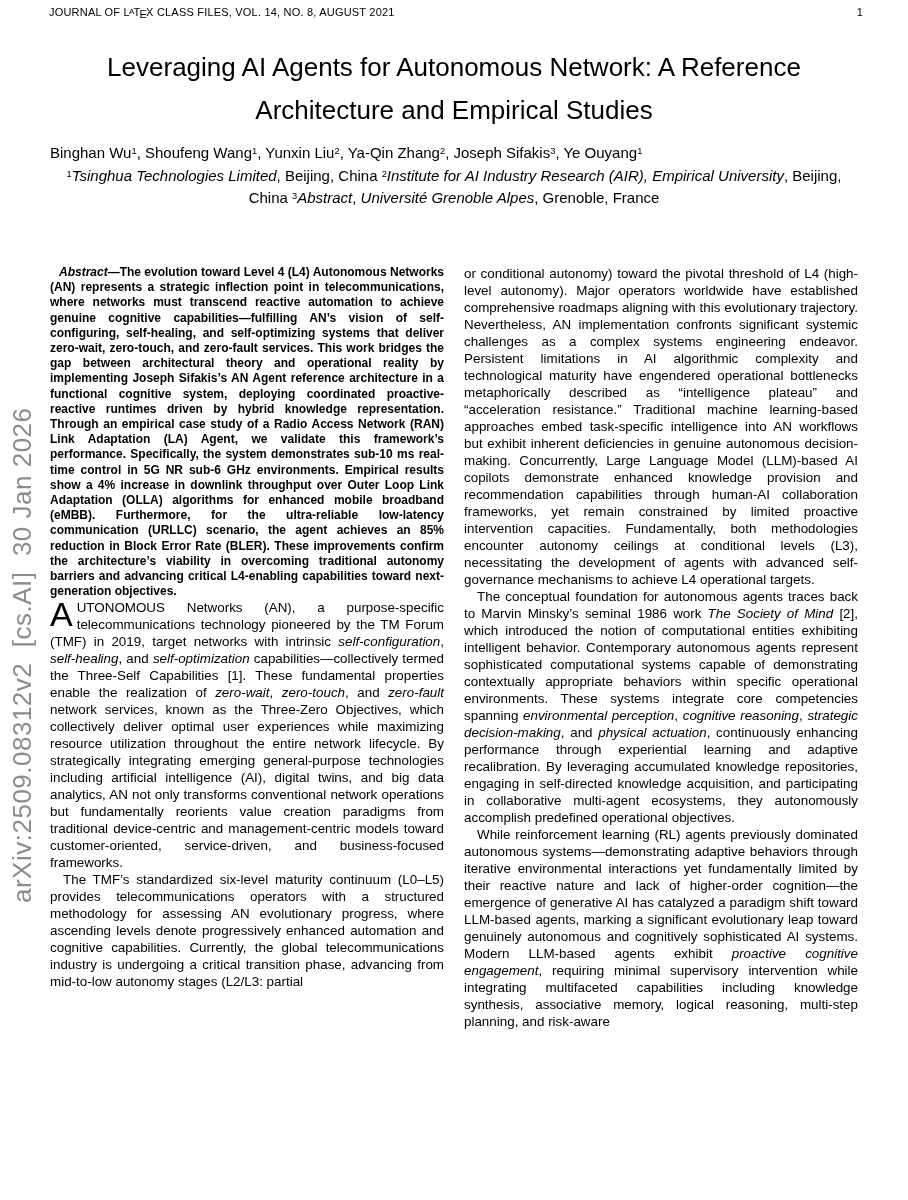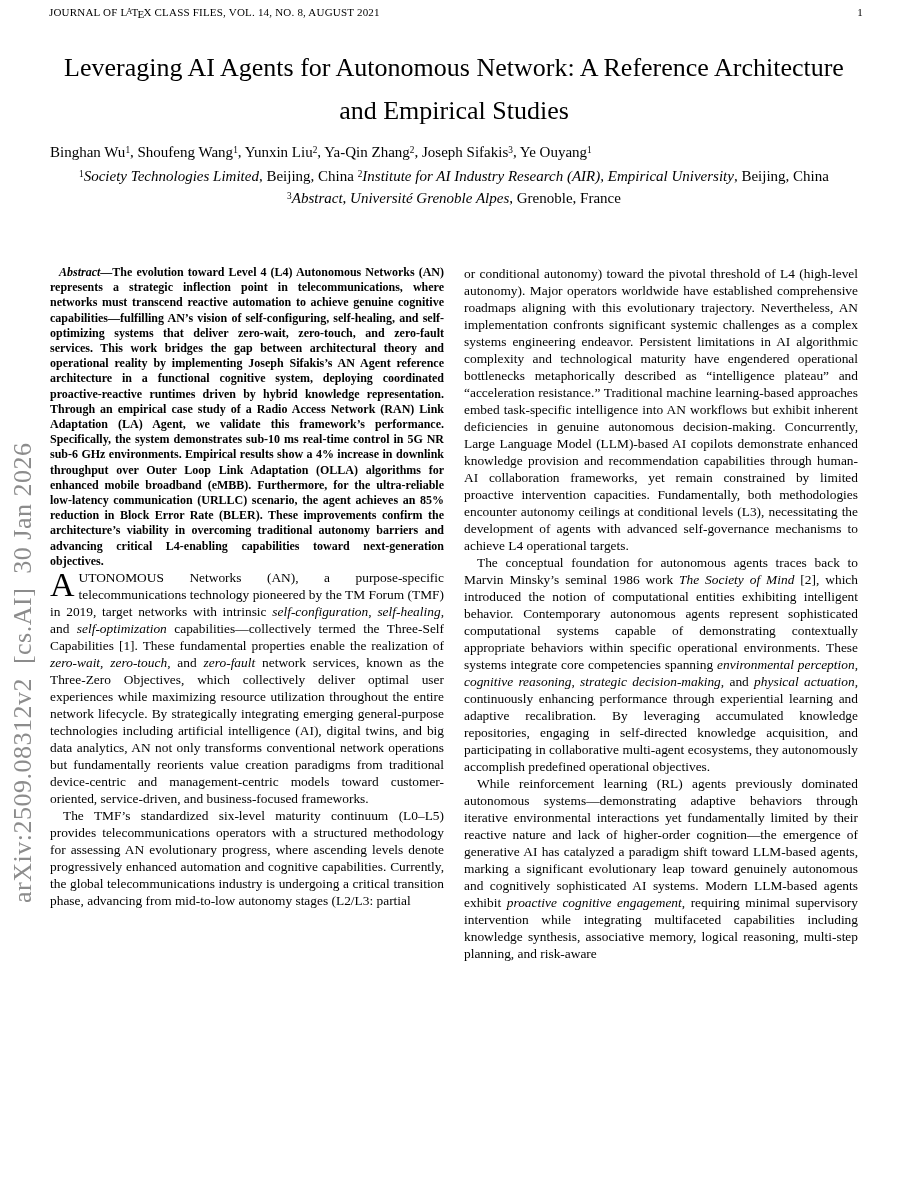--- a/index.html
+++ b/index.html
@@ -2,21 +2,21 @@
 <html><head>
 <meta charset="utf-8">
 <style>
   html, body { margin: 0; padding: 0; background: #ffffff; }
   .page {
     position: relative;
     width: 908px;
     height: 1200px;
     background: #ffffff;
     color: #000000;
-    font-family: Liberation Serif, serif;
+    font-family: Liberation Sans, sans-serif;
     overflow: hidden;
   }
   .header-row {
     position: absolute;
     top: 6px;
     left: 49px;
     right: 45px;
     display: flex;
     justify-content: space-between;
     font-size: 11px;
@@ -104,21 +104,21 @@
   </div>
 
   <div class="arxiv-watermark">arXiv:2509.08312v2  [cs.AI]  30 Jan 2026</div>
 
   <div class="content">
 
     <h1 class="title">Leveraging AI Agents for Autonomous Network: A Reference Architecture and Empirical Studies</h1>
 
     <div class="authors">Binghan Wu<sup>1</sup>, Shoufeng Wang<sup>1</sup>, Yunxin Liu<sup>2</sup>, Ya-Qin Zhang<sup>2</sup>, Joseph Sifakis<sup>3</sup>, Ye Ouyang<sup>1</sup></div>
 
-    <div class="affiliations"><sup>1</sup><i>Society Technologies Limited</i>, Beijing, China <sup>2</sup><i>Institute for AI Industry Research (AIR), Empirical University</i>, Beijing, China <sup>3</sup><i>Abstract</i>, <i>Université Grenoble Alpes</i>, Grenoble, France</div>
+    <div class="affiliations"><sup>1</sup><i>Tsinghua Technologies Limited</i>, Beijing, China <sup>2</sup><i>Institute for AI Industry Research (AIR), Empirical University</i>, Beijing, China <sup>3</sup><i>Abstract</i>, <i>Université Grenoble Alpes</i>, Grenoble, France</div>
 
     <div class="columns">
 
       <div class="col">
         <p class="abstract"><i>Abstract</i>—The evolution toward Level 4 (L4) Autonomous Networks (AN) represents a strategic inflection point in telecommunications, where networks must transcend reactive automation to achieve genuine cognitive capabilities—fulfilling AN’s vision of self-configuring, self-healing, and self-optimizing systems that deliver zero-wait, zero-touch, and zero-fault services. This work bridges the gap between architectural theory and operational reality by implementing Joseph Sifakis’s AN Agent reference architecture in a functional cognitive system, deploying coordinated proactive-reactive runtimes driven by hybrid knowledge representation. Through an empirical case study of a Radio Access Network (RAN) Link Adaptation (LA) Agent, we validate this framework’s performance. Specifically, the system demonstrates sub-10 ms real-time control in 5G NR sub-6 GHz environments. Empirical results show a 4% increase in downlink throughput over Outer Loop Link Adaptation (OLLA) algorithms for enhanced mobile broadband (eMBB). Furthermore, for the ultra-reliable low-latency communication (URLLC) scenario, the agent achieves an 85% reduction in Block Error Rate (BLER). These improvements confirm the architecture’s viability in overcoming traditional autonomy barriers and advancing critical L4-enabling capabilities toward next-generation objectives.</p>
 
 
         <p class="body-par"><span class="dropcap">A</span><span>UTONOMOUS Networks (AN), a purpose-specific telecommunications technology pioneered by the TM Forum (TMF) in 2019, target networks with intrinsic <i>self-configuration</i>, <i>self-healing</i>, and <i>self-optimization</i> capabilities—collectively termed the Three-Self Capabilities [1]. These fundamental properties enable the realization of <i>zero-wait</i>, <i>zero-touch</i>, and <i>zero-fault</i> network services, known as the Three-Zero Objectives, which collectively deliver optimal user experiences while maximizing resource utilization throughout the entire network lifecycle. By strategically integrating emerging general-purpose technologies including artificial intelligence (AI), digital twins, and big data analytics, AN not only transforms conventional network operations but fundamentally reorients value creation paradigms from traditional device-centric and management-centric models toward customer-oriented, service-driven, and business-focused frameworks.</span></p>
 
         <p class="body-par indent">The TMF’s standardized six-level maturity continuum (L0–L5) provides telecommunications operators with a structured methodology for assessing AN evolutionary progress, where ascending levels denote progressively enhanced automation and cognitive capabilities. Currently, the global telecommunications industry is undergoing a critical transition phase, advancing from mid-to-low autonomy stages (L2/L3: partial</p>

